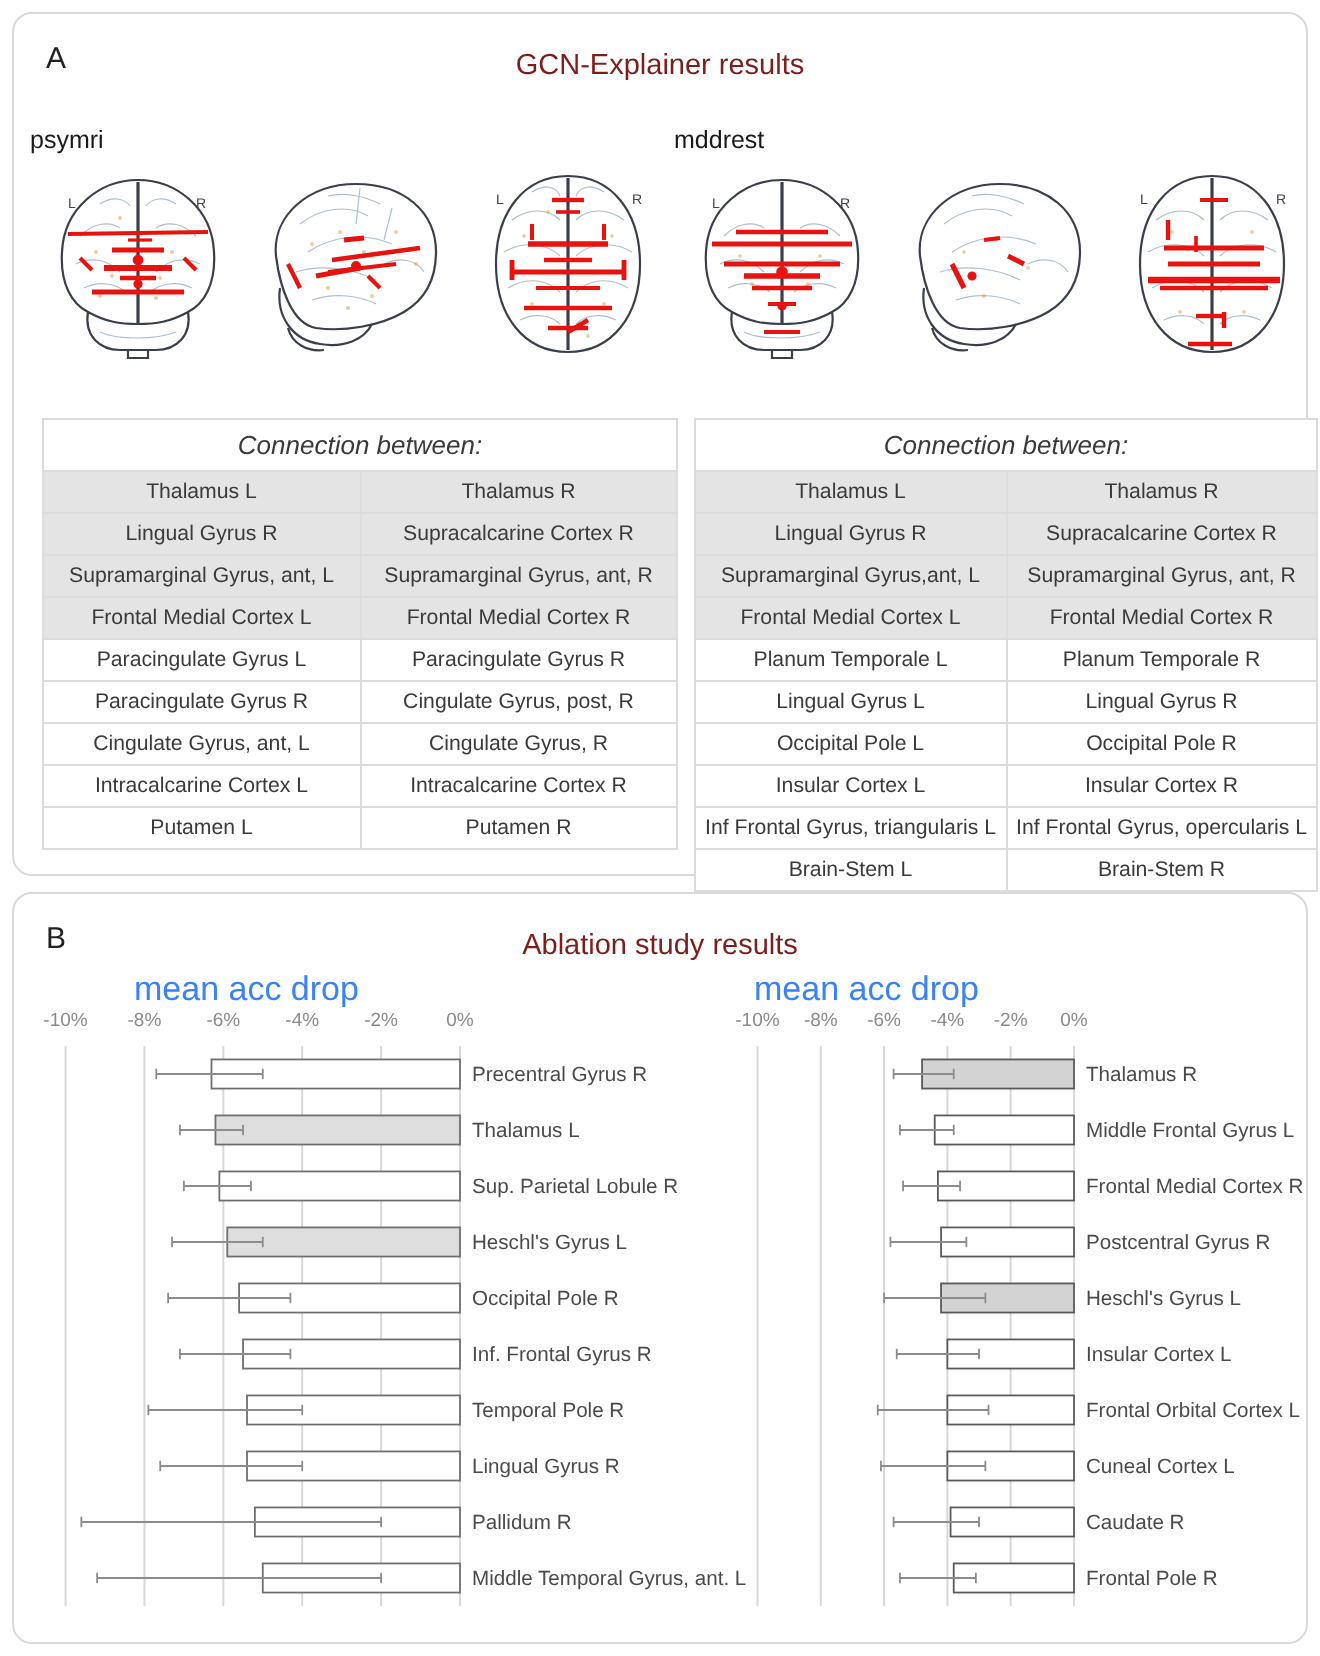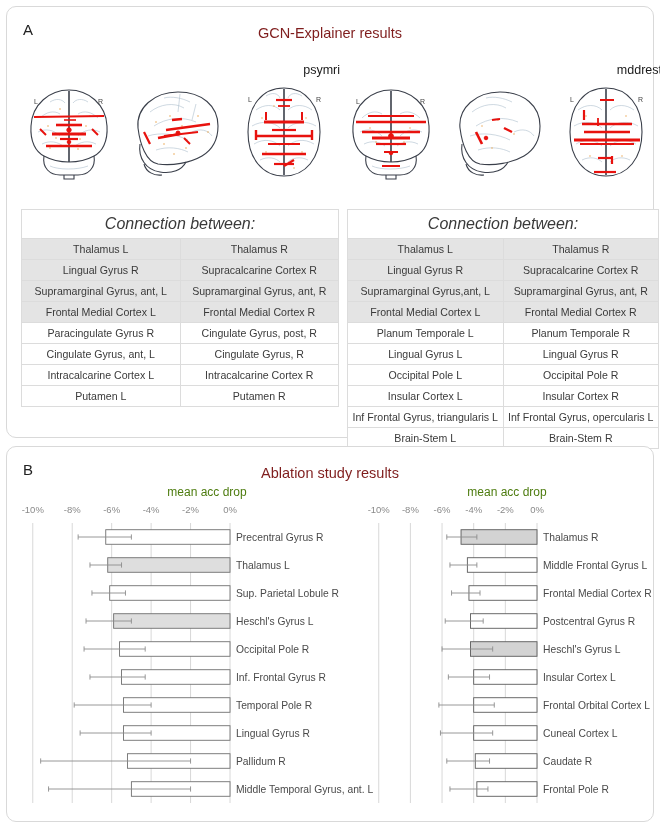--- a/index.html
+++ b/index.html
@@ -34,60 +34,60 @@
     text-align:center;
     font-size:14.5px;
     color:#7f1d1d;
   }
 
   
   .brain-group{position:absolute;top:56px;}
   .brain-group.left{left:8px;width:325px;}
   .brain-group.right{left:330px;width:325px;}
   .brain-caption{
-    text-align:right;font-size:12.5px;color:#1a1a1a;margin-bottom:5px;
+    text-align:left;font-size:12.5px;color:#1a1a1a;margin-bottom:5px;
   }
   .brains{display:flex;justify-content:center;align-items:flex-start;gap:2px;}
   .brains svg{display:block;}
 
   
   .tbl-wrap{position:absolute;top:202px;}
   .tbl-wrap.left{left:14px;width:318px;}
   .tbl-wrap.right{left:340px;width:312px;}
   table.conn{
     width:100%;
     border-collapse:collapse;
     font-size:10.6px;
     color:#3a3a3a;
     table-layout:fixed;
   }
   table.conn th{
     font-weight:normal;
     font-style:italic;
-    font-size:16px;
+    font-size:13px;
     padding:5px 2px;
     background:#ffffff;
     border:1px solid #dcdcdc;
     color:#3a3a3a;
   }
   table.conn td{
     padding:4px 3px;
     text-align:center;
     border:1px solid #dcdcdc;
     white-space:nowrap;
     overflow:hidden;
     text-overflow:ellipsis;
   }
   table.conn tr.hl td{background:#e4e4e4;}
   table.conn tr.pl td{background:#ffffff;}
 
   
   .chart-title{
     position:absolute;
-    font-size:12px;color:#4d7c0f;text-align:center;
+    font-size:17px;color:#3b82f6;text-align:left;
   }
   .chart{position:absolute;}
   .chart svg{display:block;}
   text{font-family:"Liberation Sans","DejaVu Sans",sans-serif;}
   .tick-lbl{font-size:9.5px;fill:#8a8a8a;}
   .cat-lbl{font-size:10.3px;fill:#4a4a4a;}
 </style>
 </head>
 <body>
 
@@ -350,20 +350,24 @@
             <td>Lingual Gyrus R</td>
             <td>Supracalcarine Cortex R</td>
           </tr>
           <tr class="hl">
             <td>Supramarginal Gyrus, ant, L</td>
             <td>Supramarginal Gyrus, ant, R</td>
           </tr>
           <tr class="hl">
             <td>Frontal Medial Cortex L</td>
             <td>Frontal Medial Cortex R</td>
+          </tr>
+          <tr class="pl">
+            <td>Paracingulate Gyrus L</td>
+            <td>Paracingulate Gyrus R</td>
           </tr>
           <tr class="pl">
             <td>Paracingulate Gyrus R</td>
             <td>Cingulate Gyrus, post, R</td>
           </tr>
           <tr class="pl">
             <td>Cingulate Gyrus, ant, L</td>
             <td>Cingulate Gyrus, R</td>
           </tr>
           <tr class="pl">

